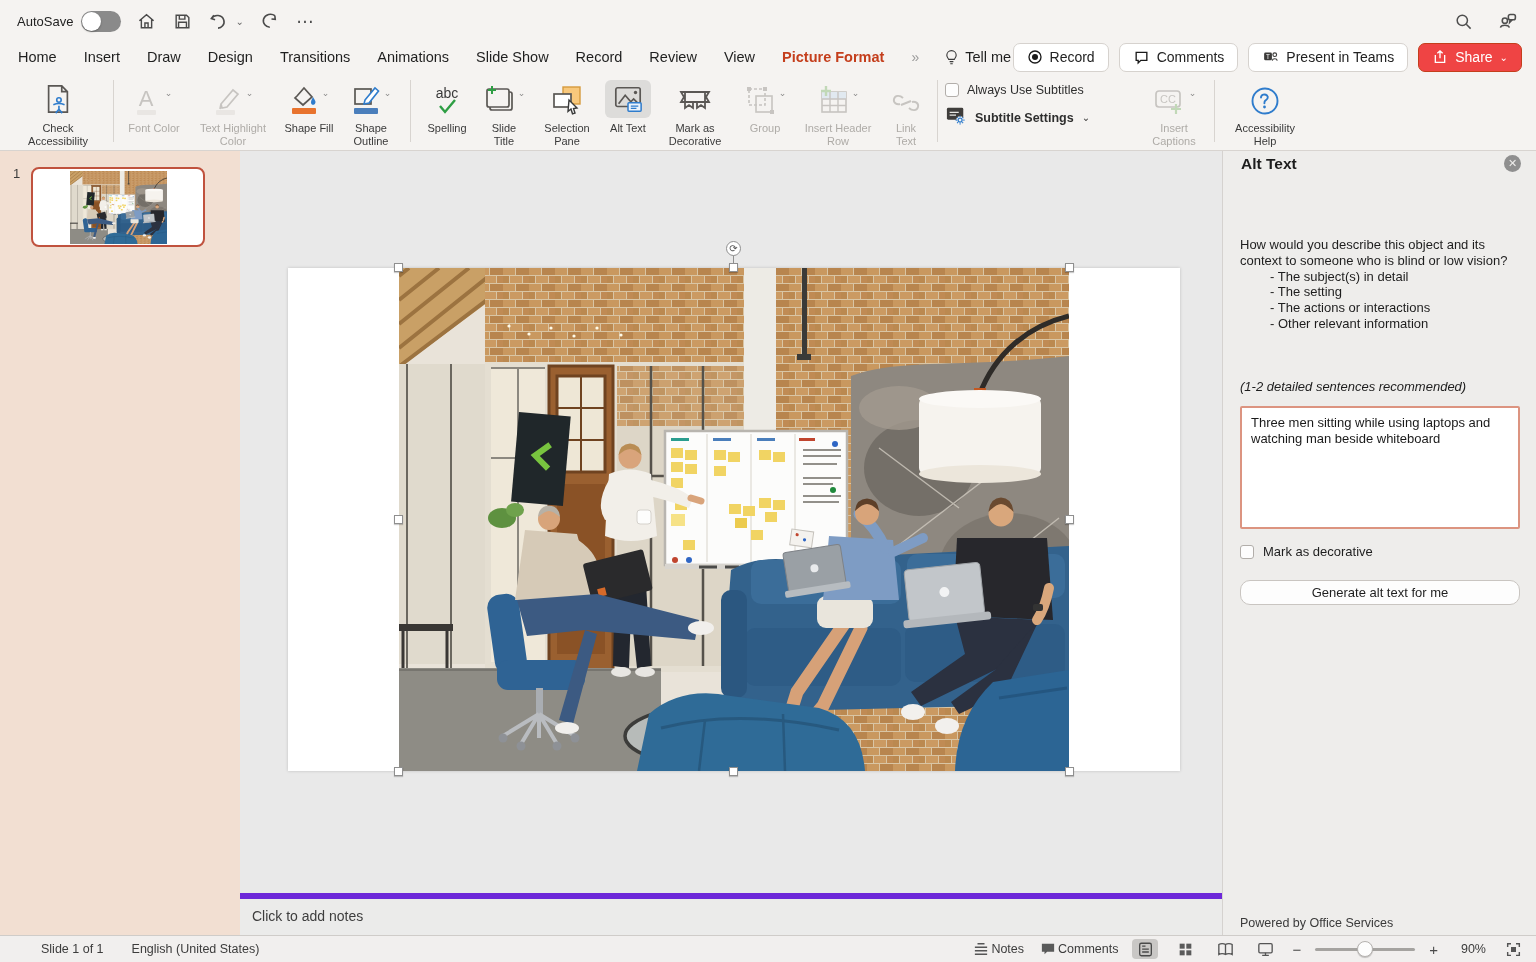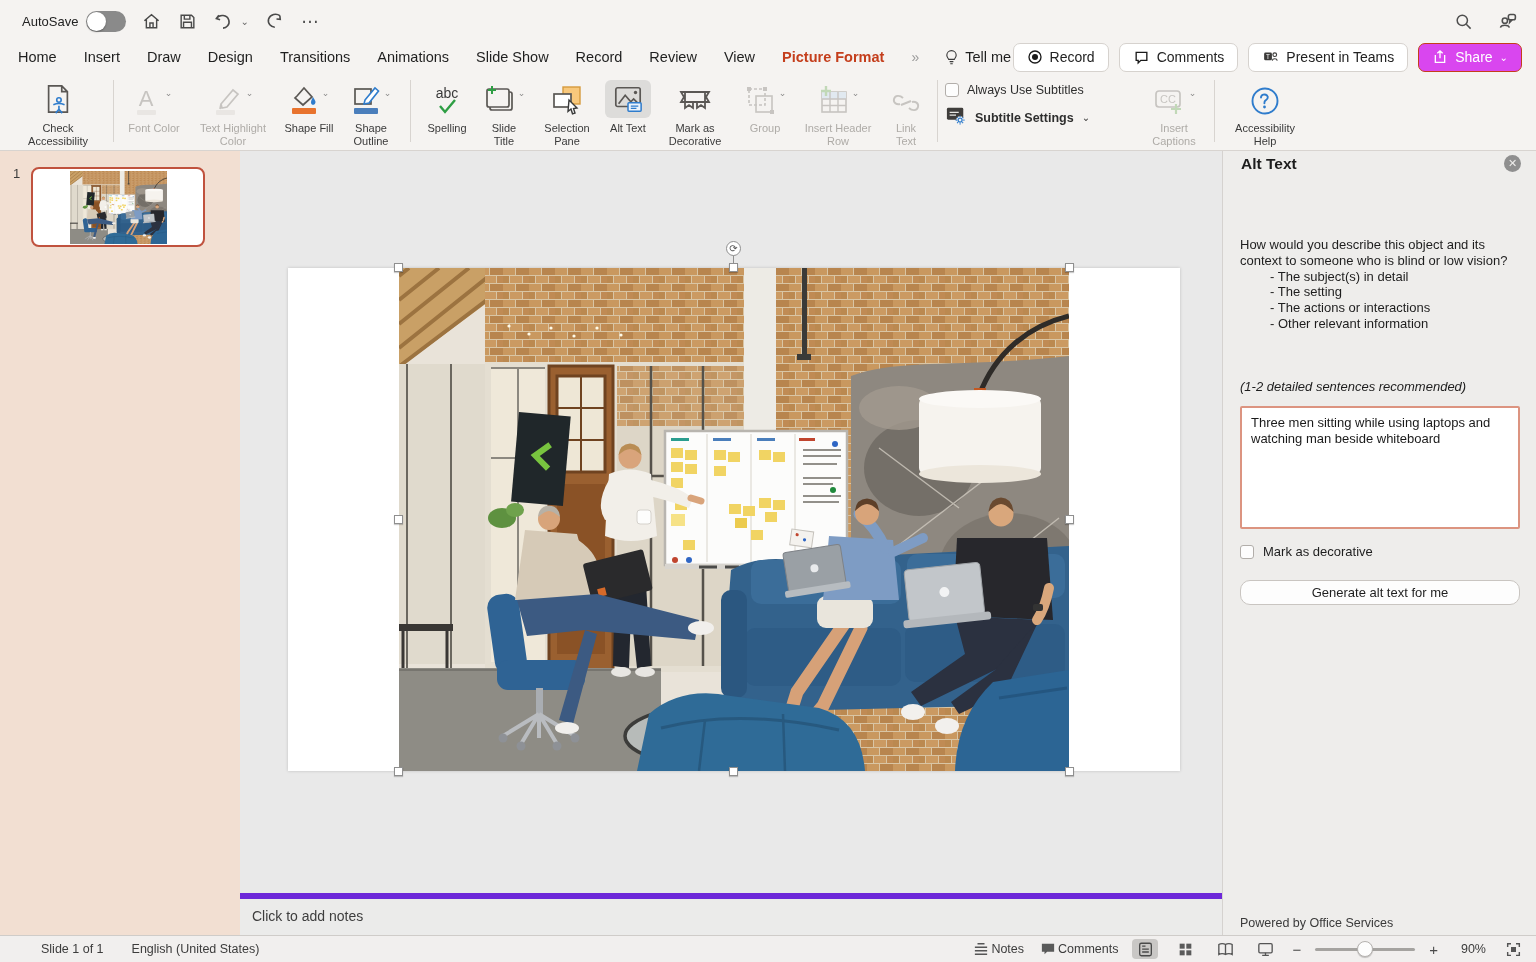--- a/index.html
+++ b/index.html
@@ -2,40 +2,40 @@
 <html><head>
 <meta charset="utf-8">
 <style>
   * { margin:0; padding:0; box-sizing:border-box; }
   html,body { width:1536px; height:962px; overflow:hidden; }
   body { font-family:"Liberation Sans","DejaVu Sans",sans-serif; background:#f5f3f1; color:#262626; }
   .app { position:absolute; inset:0; width:1536px; height:962px; }
 
   
   .titlebar { position:absolute; left:0; top:0; width:1536px; height:42px; background:#f5f3f1; display:flex; align-items:center; }
-  .tb-left { display:flex; align-items:center; gap:14px; padding-left:6px;margin-left:16px; }
+  .tb-left { display:flex; align-items:center; gap:14px; padding-left:17px; }
   .autosave { display:flex; align-items:center; gap:8px; font-size:13px; color:#222; }
   .toggle { width:40px; height:21px; border-radius:11px; background:#8a8a8a; position:relative; }
   .toggle .knob { position:absolute; left:1px; top:1px; width:19px; height:19px; border-radius:50%; background:#fff; box-shadow:0 1px 2px rgba(0,0,0,.3); }
   .tb-ic { width:22px; height:22px; display:flex; align-items:center; justify-content:center; color:#4a4a4a; }
   .tb-ic svg { display:block; }
   .chev-sm { font-size:10px; color:#6a6a6a; margin-left:-8px; }
   .tb-title { position:absolute; left:0; right:0; text-align:center; font-size:14.5px; color:#303030; pointer-events:none; }
   .tb-right { position:absolute; right:18px; top:0; height:42px; display:flex; align-items:center; gap:22px; color:#4e4e4e; }
 
   
   .menubar { position:absolute; left:0; top:42px; width:1536px; height:30px; display:flex; align-items:center; }
   .tabs { display:flex; align-items:center; gap:27px; padding-left:18px; font-size:14.5px; color:#1f1f1f; }
   .tab { cursor:default; white-space:nowrap; }
   .tab.active { color:#c43e1c; font-weight:700; }
   .tab-overflow { color:#9a9a9a; font-size:14px; letter-spacing:-2px; }
   .tellme { display:flex; align-items:center; gap:6px; font-size:14.5px; }
   .mb-right { position:absolute; right:14px; display:flex; align-items:center; gap:10px; }
   .pill { display:flex; align-items:center; gap:7px; height:29px; padding:0 13px; background:#fff; border:1px solid #d6d2ce; border-radius:7px; font-size:14px; color:#222; }
-  .pill.share { background:#d946ef; border-color:#c43e1c; color:#fff; }
+  .pill.share { background:#ef4444; border-color:#c43e1c; color:#fff; }
 
   
   .ribbon { position:absolute; left:0; top:72px; width:1536px; height:79px; background:#f5f3f1; border-bottom:1px solid #d8d4d0; display:flex; align-items:flex-start; padding:6px 0 0 10px; }
   .rgroup { display:flex; align-items:flex-start; }
   .rdiv { width:1px; height:62px; background:#d8d4d0; margin:2px 7px 0 7px; }
   .rbtn { display:flex; flex-direction:column; align-items:center; padding:2px 5px; }
   .ric { height:38px; display:flex; align-items:flex-end; justify-content:center; position:relative; padding-bottom:2px; }
   .ric.sel { background:#dddcda; border-radius:6px; padding:2px 8px 4px 8px; }
   .rlb { font-size:11px; line-height:12.5px; text-align:center; color:#3a3a3a; margin-top:4px; white-space:pre-line; }
   .rbtn.disabled .rlb { color:#aeaba7; }

